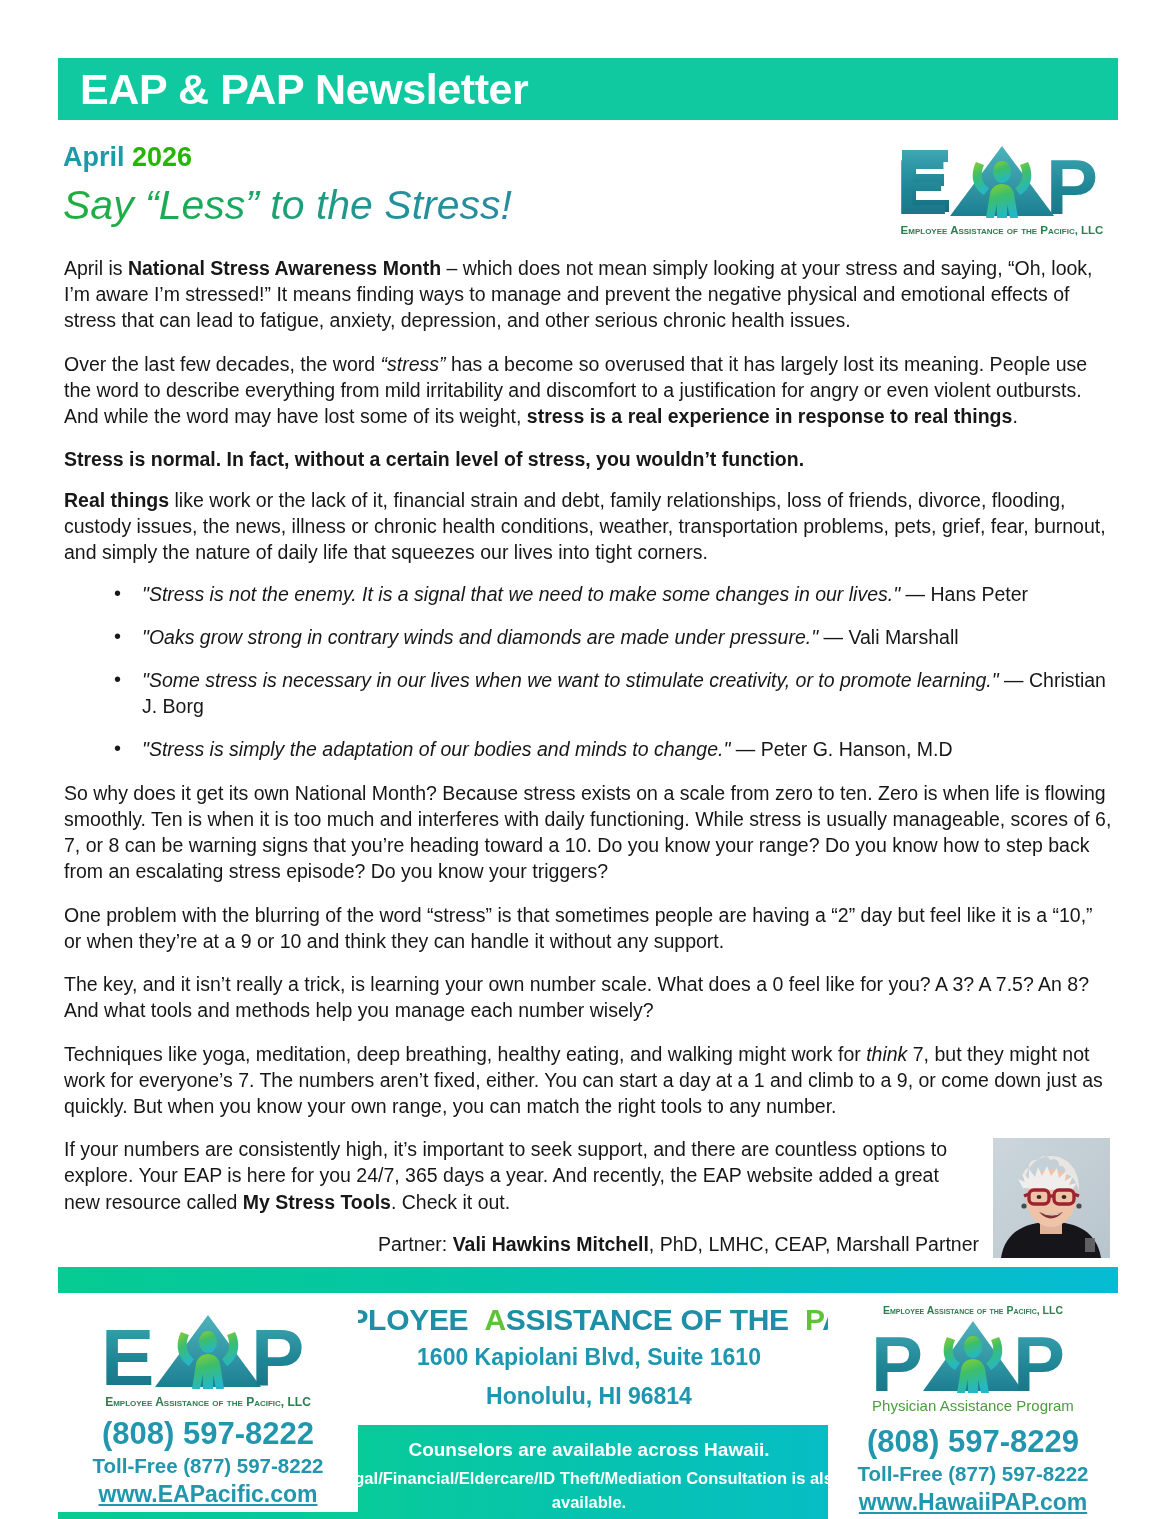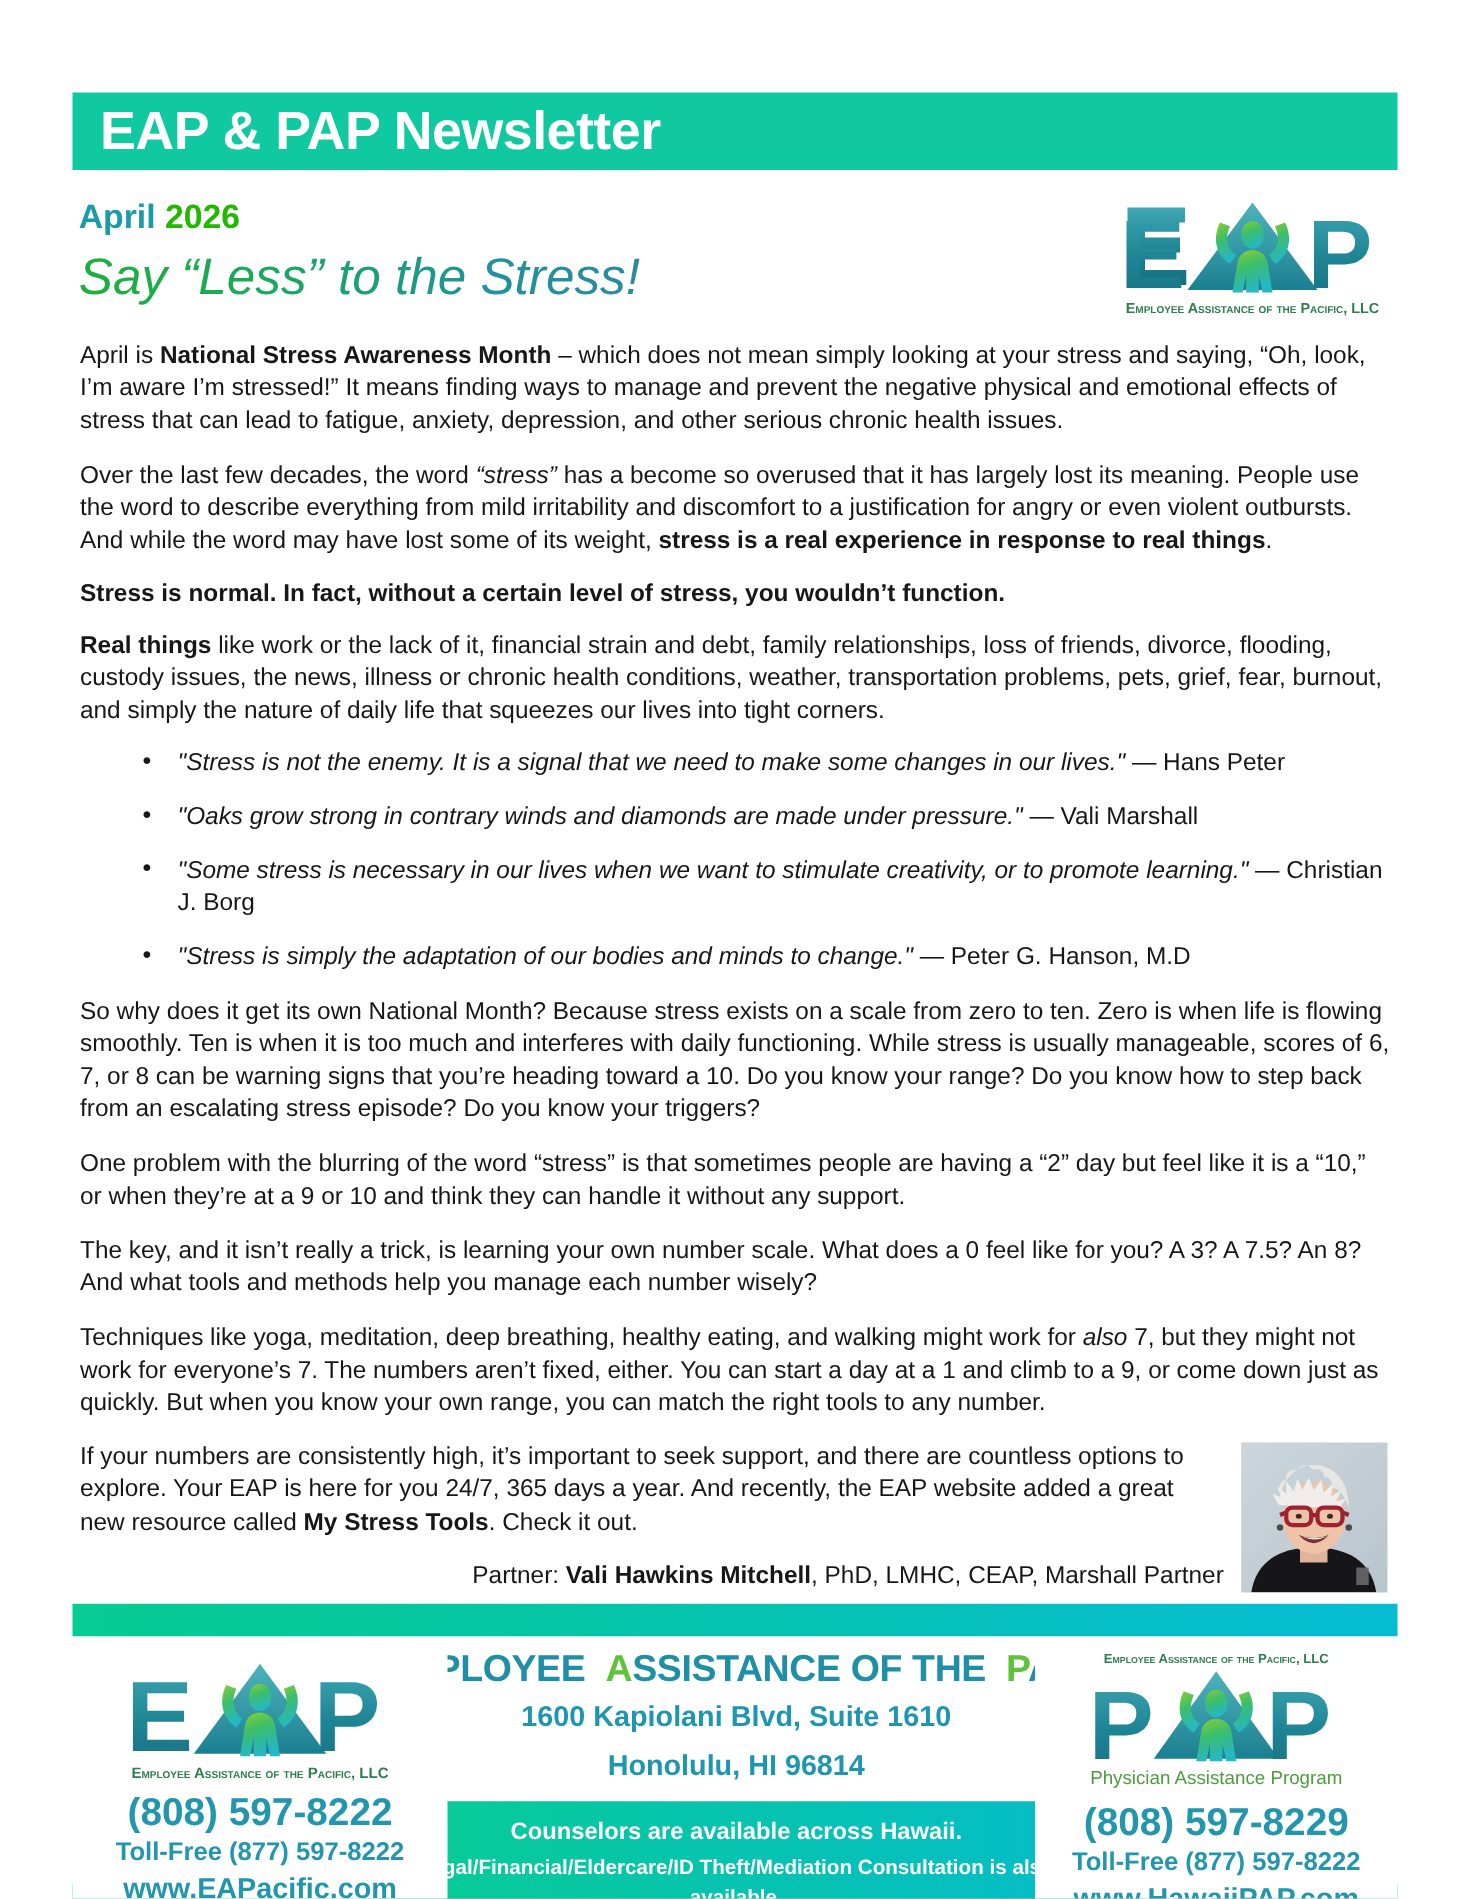--- a/index.html
+++ b/index.html
@@ -14,21 +14,21 @@
     position: relative;
     width: 1167px;
     height: 1519px;
     background: #ffffff;
     overflow: hidden;
     box-sizing: border-box;
   }
   .sheet {
     position: absolute;
     left: 58px;
-    top: 74px;
+    top: 58px;
     width: 1060px;
     height: 1403px;
   }
 
   
   .header-bar {
     background: #10C9A0;
     height: 62px;
     display: flex;
     align-items: center;
@@ -327,21 +327,21 @@
         <li><span>"Stress is not the enemy. It is a signal that we need to make some changes in our lives."</span><span class="attrib"> — Hans Peter</span></li>
         <li><span>"Oaks grow strong in contrary winds and diamonds are made under pressure."</span><span class="attrib"> — Vali Marshall</span></li>
         <li><span>"Some stress is necessary in our lives when we want to stimulate creativity, or to promote learning."</span><span class="attrib"> — Christian J. Borg</span></li>
         <li><span>"Stress is simply the adaptation of our bodies and minds to change."</span><span class="attrib"> — Peter G. Hanson, M.D</span></li>
       </ul>
 
       <p class="para">So why does it get its own National Month? Because stress exists on a scale from zero to ten. Zero is when life is flowing smoothly. Ten is when it is too much and interferes with daily functioning.  While stress is usually manageable, scores of 6, 7, or 8 can be warning signs that you’re heading toward a 10. Do you know your range? Do you know how to step back from an escalating stress episode? Do you know your triggers?</p>
       <p class="para">One problem with the blurring of the word “stress” is that sometimes people are having a “2” day but feel like it is a “10,” or when they’re at a 9 or 10 and think they can handle it without any support.</p>
       <p class="para">The key, and it isn’t really a trick, is learning your own number scale. What does a 0 feel like for you? A 3? A 7.5? An 8? And what tools and methods help you manage each number wisely?</p>
 
-      <p class="para"><span>Techniques like yoga, meditation, deep breathing, healthy eating, and walking might work for </span><i>also</i><span> 7, but they might not work for everyone’s 7. The numbers aren’t fixed, either. You can start a day at a 1 and climb to a 9, or come down just as quickly. But when you know your own range, you can match the right tools to any number.</span></p>
+      <p class="para"><span>Techniques like yoga, meditation, deep breathing, healthy eating, and walking might work for </span><i>think</i><span> 7, but they might not work for everyone’s 7. The numbers aren’t fixed, either. You can start a day at a 1 and climb to a 9, or come down just as quickly. But when you know your own range, you can match the right tools to any number.</span></p>
 
       <p class="para">
         <span class="author-photo">
           <svg viewBox="0 0 117 120" width="117" height="120">
             <defs>
               <linearGradient id="photoBg" x1="0" y1="0" x2="1" y2="1">
                 <stop offset="0%" stop-color="#ccd6dc"></stop>
                 <stop offset="100%" stop-color="#b9c5cd"></stop>
               </linearGradient>
             </defs>

